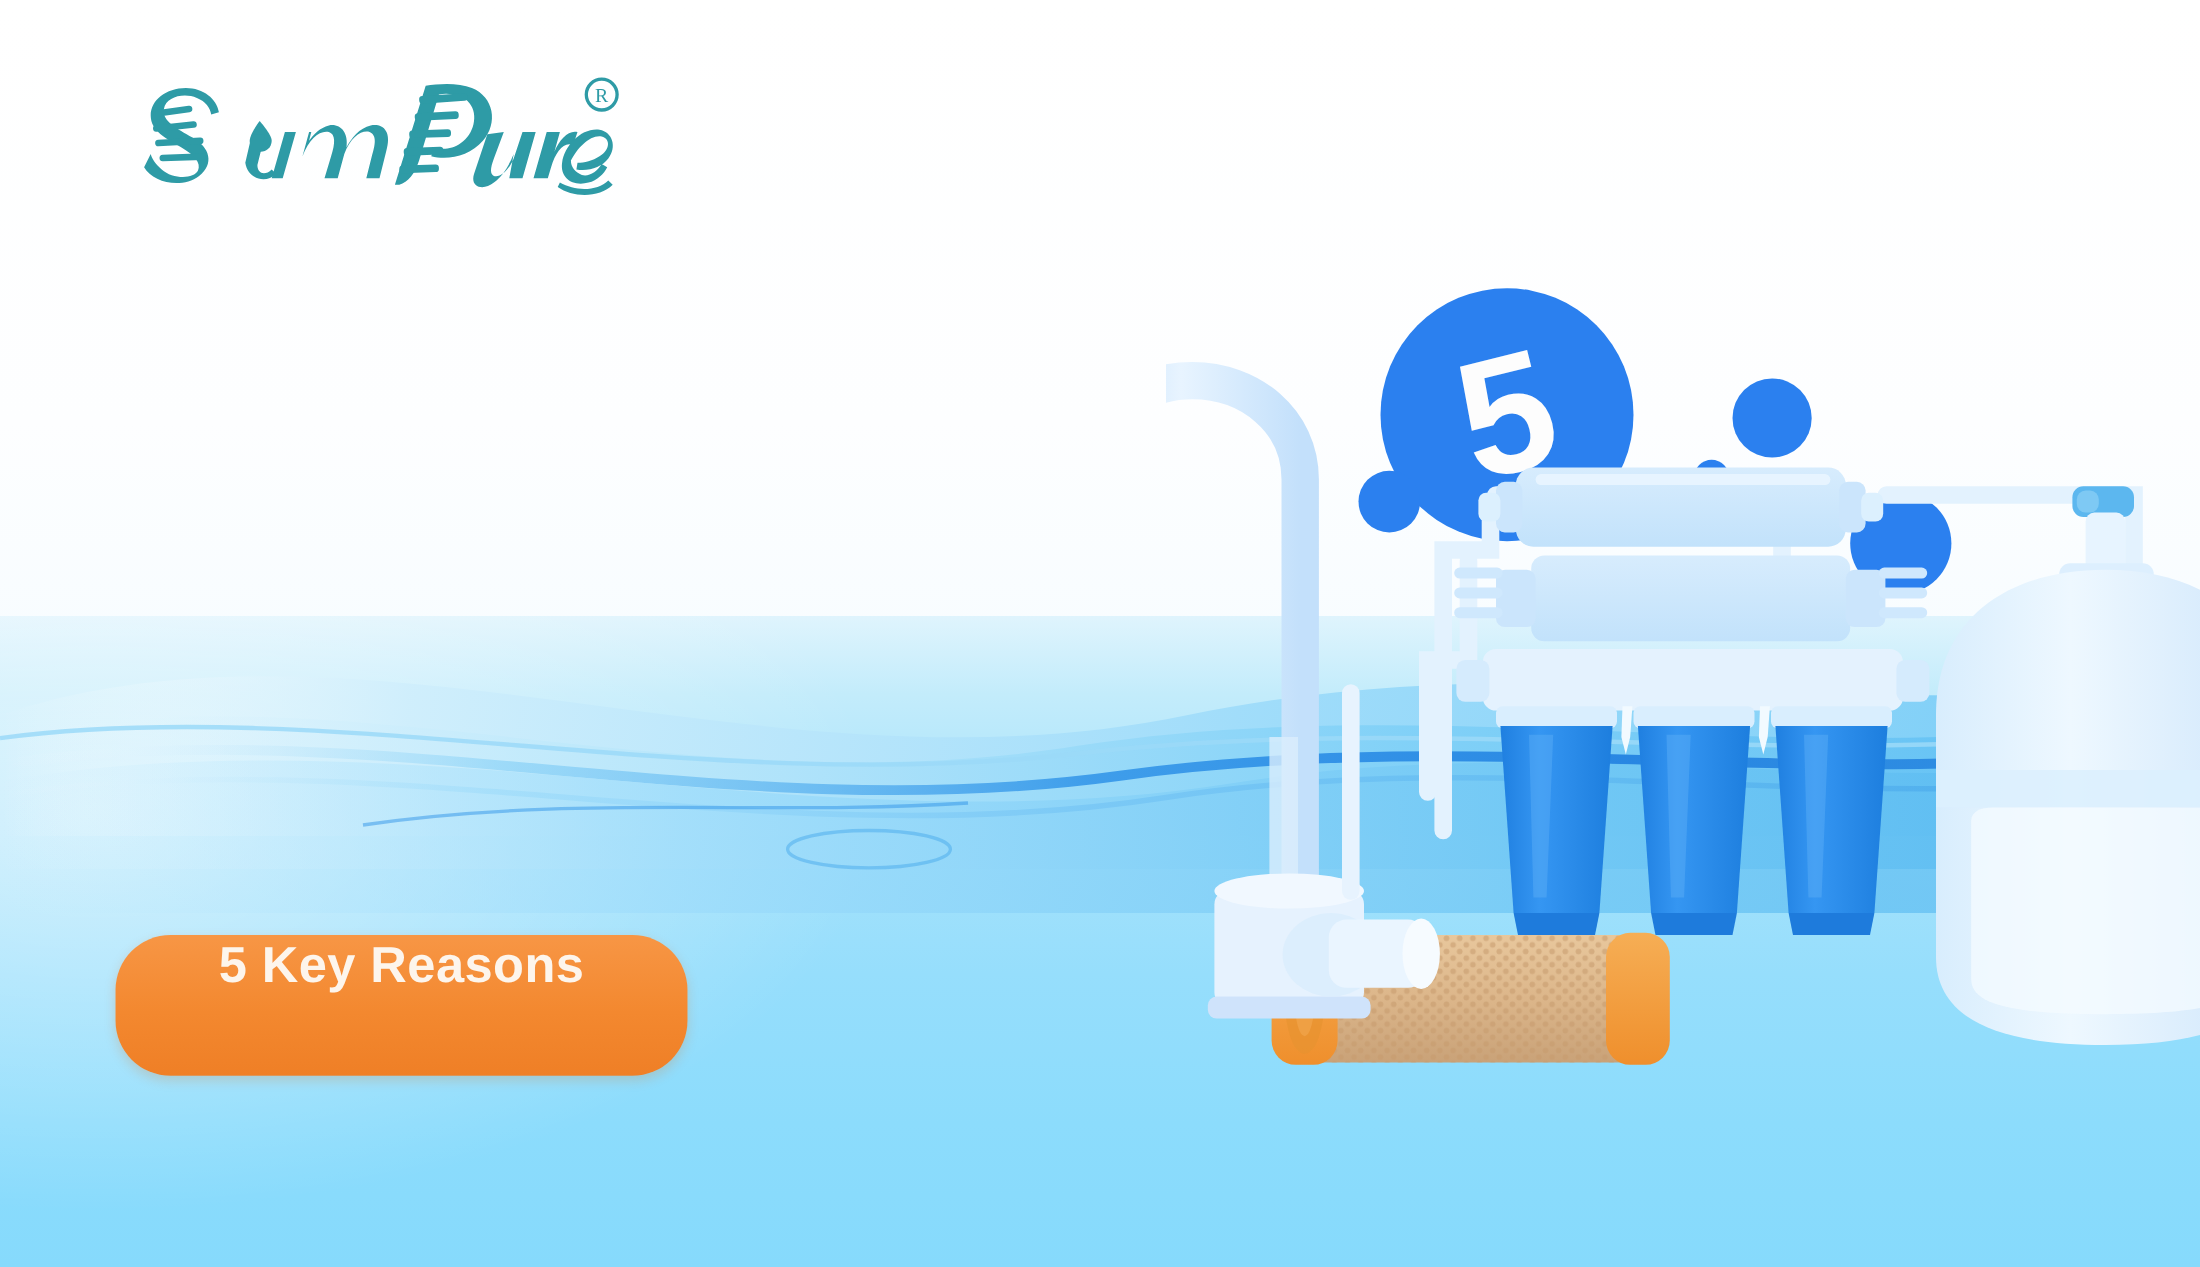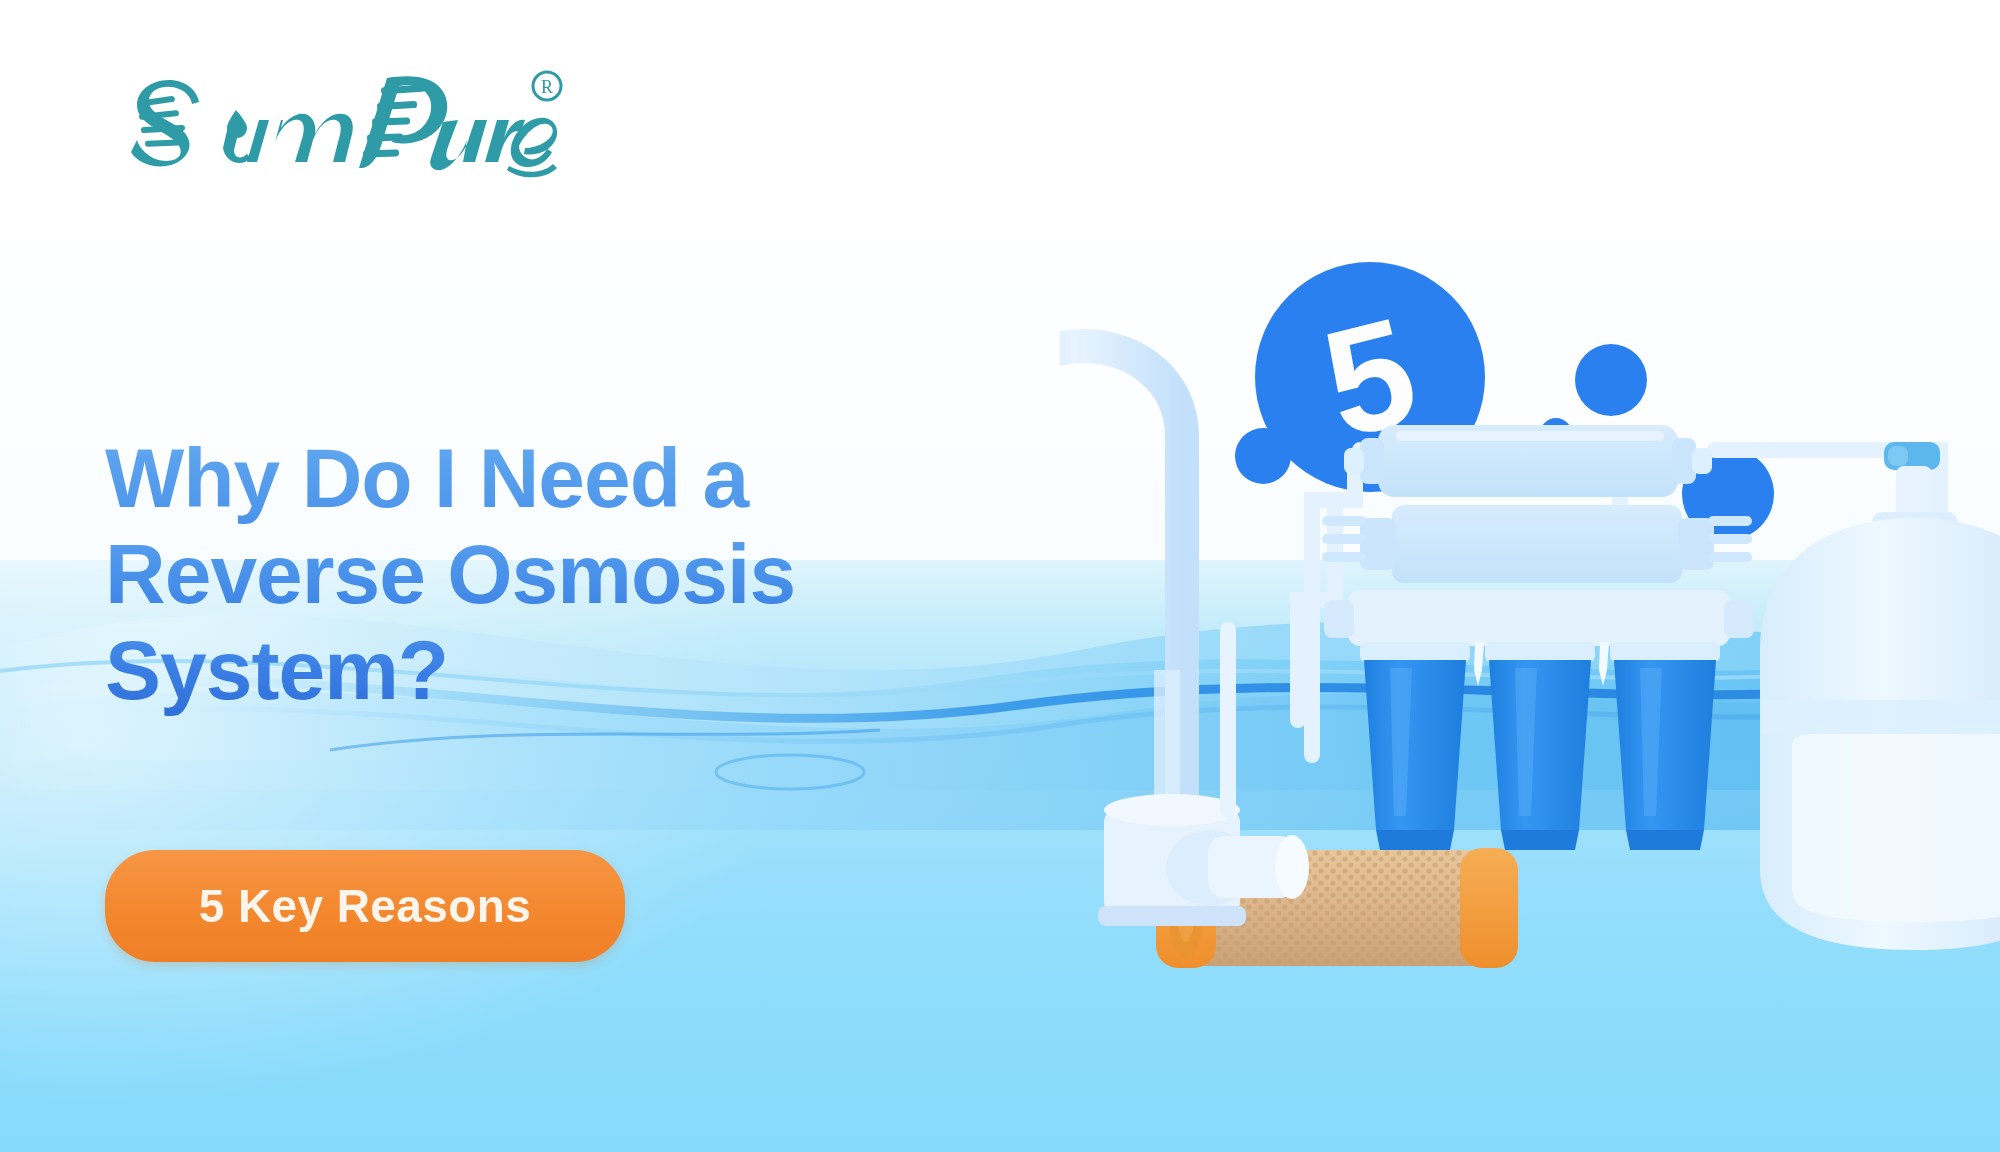--- a/index.html
+++ b/index.html
@@ -75,22 +75,22 @@
   }
   #headline .line.l3 {
     background:linear-gradient(180deg,#4a92ea 0%,#3a7ee4 50%,#2f6ed9 100%);
     -webkit-background-clip:text; background-clip:text;
     -webkit-text-fill-color:transparent; color:transparent;
   }
 
   
   #badge {
     position:absolute; left:105px; top:850px;
-    height:112px; min-width:520px;
-    display:flex; align-items:center; justify-content:center;
+    height:128px; min-width:520px;
+    display:flex; justify-content:center;
     padding:0 54px;
     border-radius:50px;
     background:linear-gradient(180deg,#f79645 0%,#f3882f 55%,#ef7f26 100%);
     box-shadow:0 4px 10px rgba(214,120,40,.22);
   }
   #badge span {
     font-size:46px; font-weight:700; color:#fdf5ec; letter-spacing:.4px;
     white-space:nowrap;
   }
 
@@ -233,25 +233,20 @@
         <path d="M412,108 C426,118 450,118 462,106 L458,102 C448,112 428,112 414,104 Z"></path>
       </g>
 
       <g>
         <circle cx="452" cy="24" r="14" fill="none" stroke="#2e9ba6" stroke-width="3"></circle>
         <text x="452" y="31" text-anchor="middle" font-family="Liberation Serif, serif" font-size="18" fill="#2e9ba6">R</text>
       </g>
     </svg>
   </div>
 
-  <h1 id="headline">
-    <span class="line l1">Why Do I Need a</span>
-    <span class="line l2">Reverse Osmosis</span>
-    <span class="line l3">System?</span>
-  </h1>
 
   <div id="badge">
     <span>5 Key Reasons</span>
   </div>
 
   <div id="five-bubble">
     <div class="circ"></div>
     <div class="dot"></div>
     <div class="num">5</div>
   </div>

